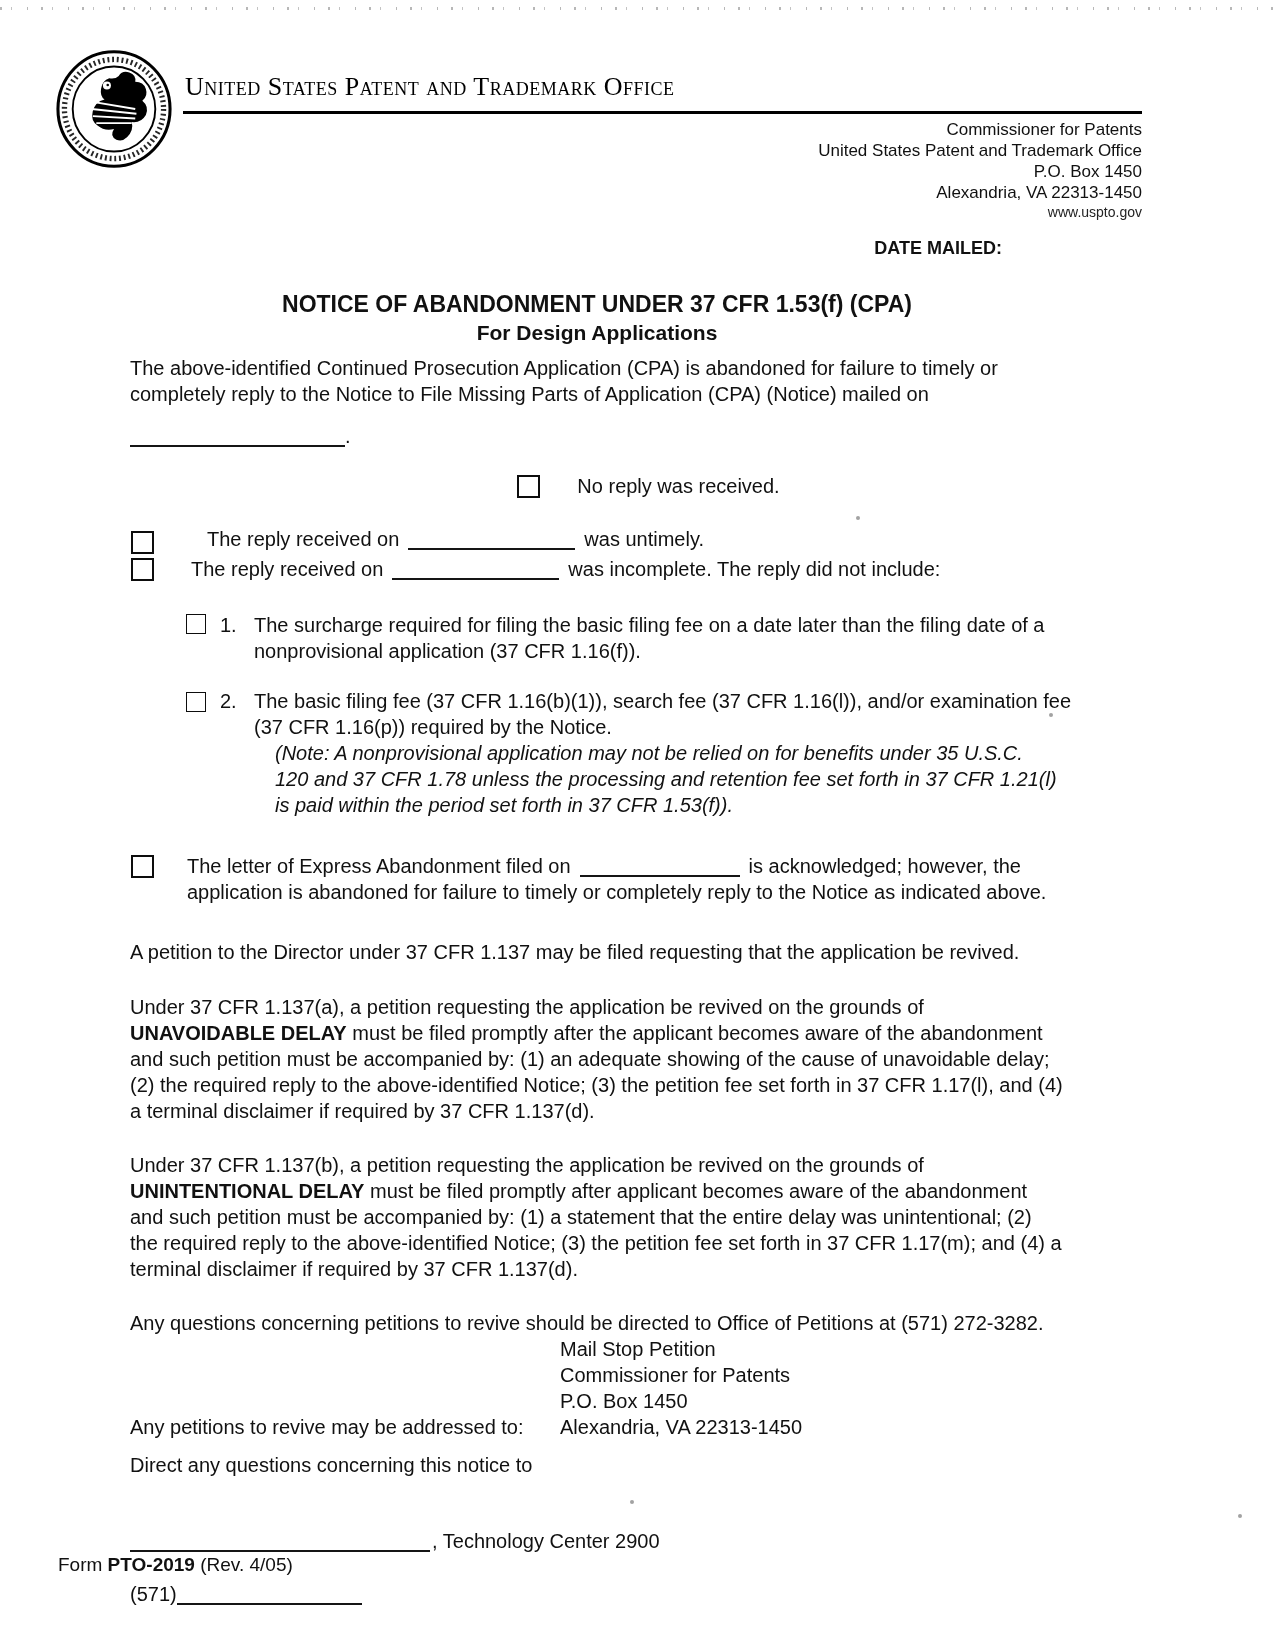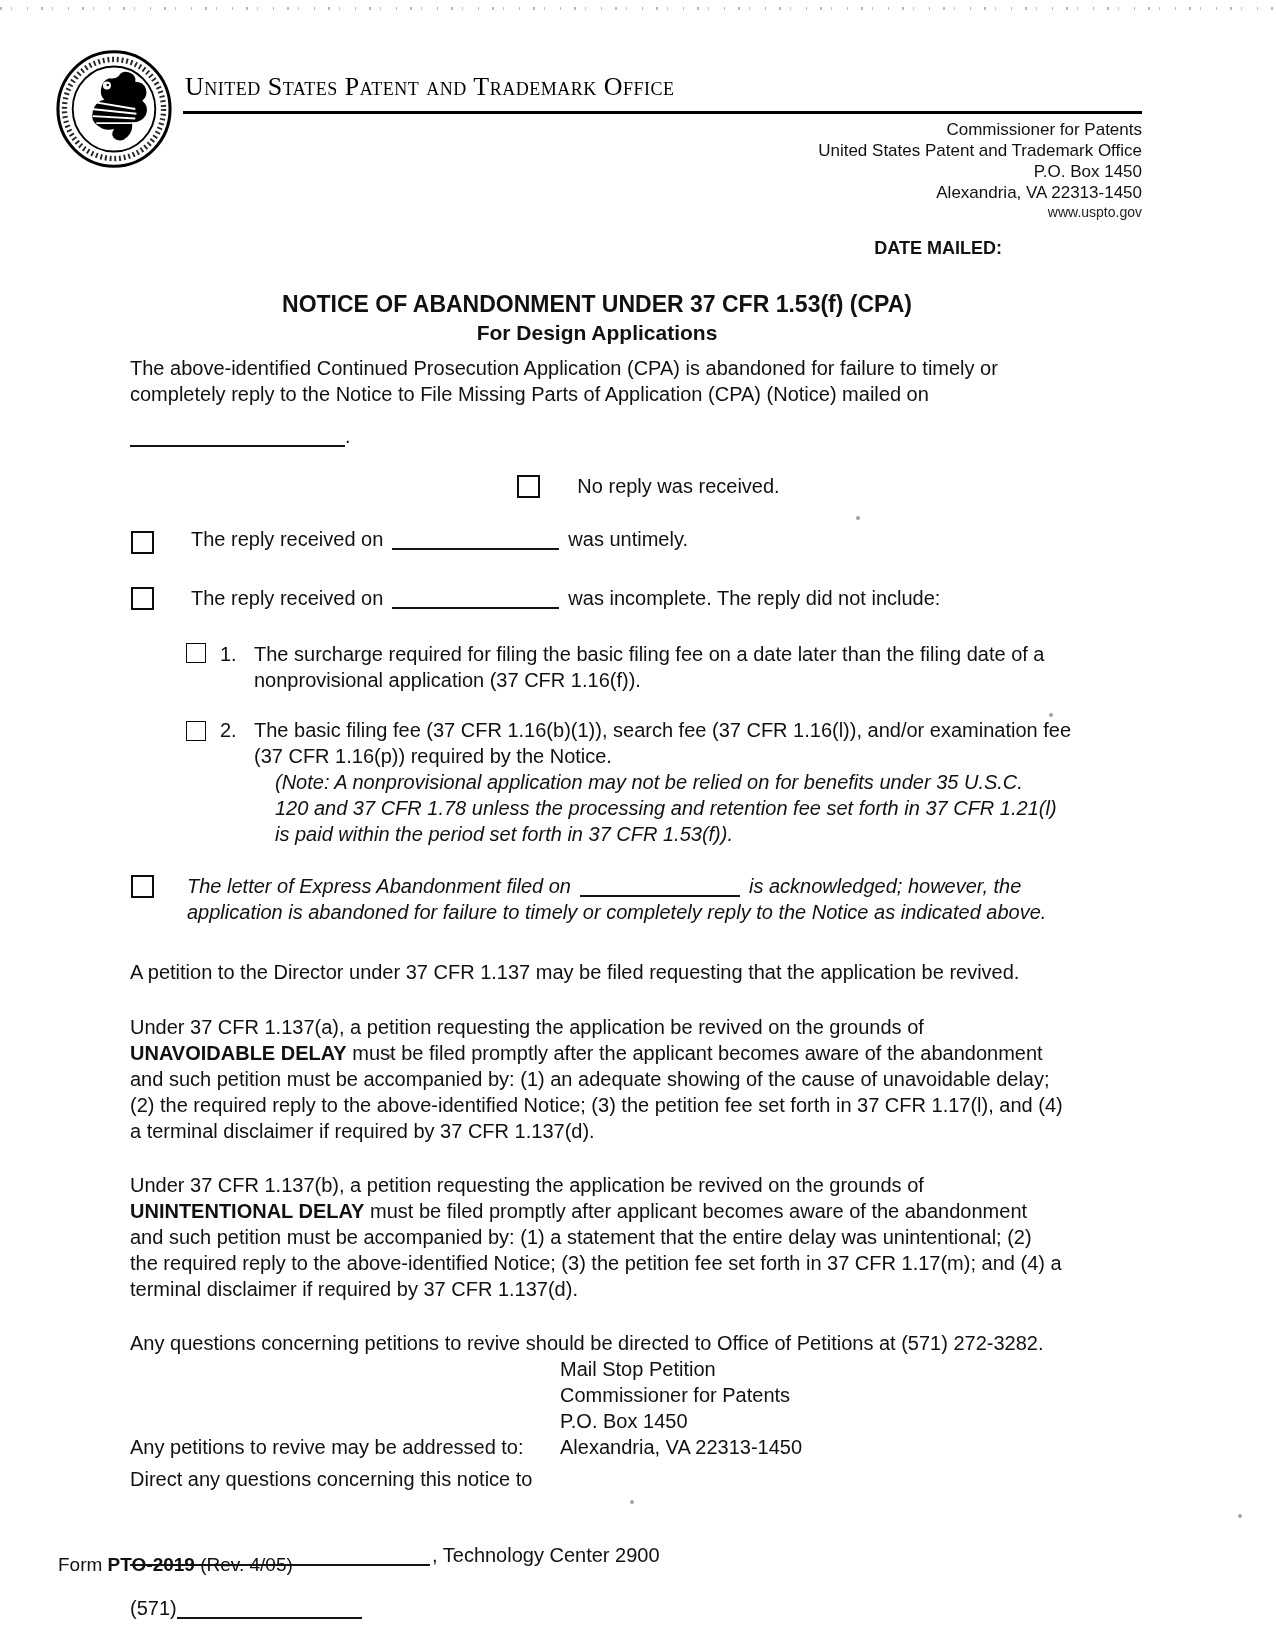--- a/index.html
+++ b/index.html
@@ -51,21 +51,21 @@
   .opt-express .lbl{ margin-left:33px; max-width:905px; }
 
   .subopt{ display:flex; align-items:flex-start; margin-left:186px; margin-right:80px; }
   .subopt .num{ margin-left:14px; width:34px; flex:none; }
   .subopt .txt{ max-width:862px; }
   .note{ font-style:italic; margin-left:21px; }
 
   .contact{ margin-left:130px; }
   .contact-row{ display:flex; align-items:flex-end; }
   .q-label{ width:430px; flex:none; }
-  .direct{ margin-top:6px; }
+  .direct{ margin-top:12px; }
 
   .sig-row{ margin:50px 0 0 130px; }
   .sig-suffix{ margin-left:2px; }
   .phone-row{ margin:27px 0 0 130px; }
 
   .footer{ position:absolute; left:58px; top:1552px; font-size:19px; }
 
   b{ font-weight:bold; }
 </style>
 </head>
@@ -120,28 +120,28 @@
   </div>
   <div class="blank-row">
     <span class="blank w215"></span><span>.</span>
   </div>
 
   <div class="opt" style="margin-top:24px;justify-content:center;">
     <span class="cb"></span>
     <div class="lbl">No reply was received.</div>
   </div>
 
-  <div class="opt" style="margin-top:27px;">
+  <div class="opt" style="margin-top:27px;gap:16px;">
     <span class="cb" style="margin-top:5px;"></span>
     <div class="lbl">
       <span>The reply received on</span><span class="blank w165 mid"></span><span>was untimely.</span>
     </div>
   </div>
 
-  <div class="opt" style="margin-top:31px;">
+  <div class="opt" style="margin-top:2px;">
     <span class="cb"></span>
     <div class="lbl">
       <span>The reply received on</span><span class="blank w165 mid"></span><span>was incomplete.  The reply did not include:</span>
     </div>
   </div>
 
   <div class="subopt" style="margin-top:30px;">
     <span class="cb cb-s"></span>
     <span class="num">1.</span>
     <div class="txt">
@@ -157,21 +157,21 @@
       <div>The basic filing fee (37 CFR 1.16(b)(1)), search fee (37 CFR 1.16(l)), and/or examination fee</div>
       <div>(37 CFR 1.16(p)) required by the Notice.</div>
       <div class="note">
         <div>(Note:  A nonprovisional application may not be relied on for benefits under 35 U.S.C.</div>
         <div>120 and 37 CFR 1.78 unless the processing and retention fee set forth in 37 CFR 1.21(l)</div>
         <div>is paid within the period set forth in 37 CFR 1.53(f)).</div>
       </div>
     </div>
   </div>
 
-  <div class="opt opt-express" style="margin-top:26px;font-style:italic;">
+  <div class="opt opt-express" style="margin-top:35px;">
     <span class="cb"></span>
     <div class="lbl">
       <span>The letter of Express Abandonment filed on</span><span class="blank w160 mid"></span><span>is acknowledged; however, the</span>
       <div>application is abandoned for failure to timely or completely reply to the Notice as indicated above.</div>
     </div>
   </div>
 
   <div class="para" style="margin-top:34px;">A petition to the Director under 37 CFR 1.137 may be filed requesting that the application be revived.</div>
 
   <div class="para" style="margin-top:29px;">

